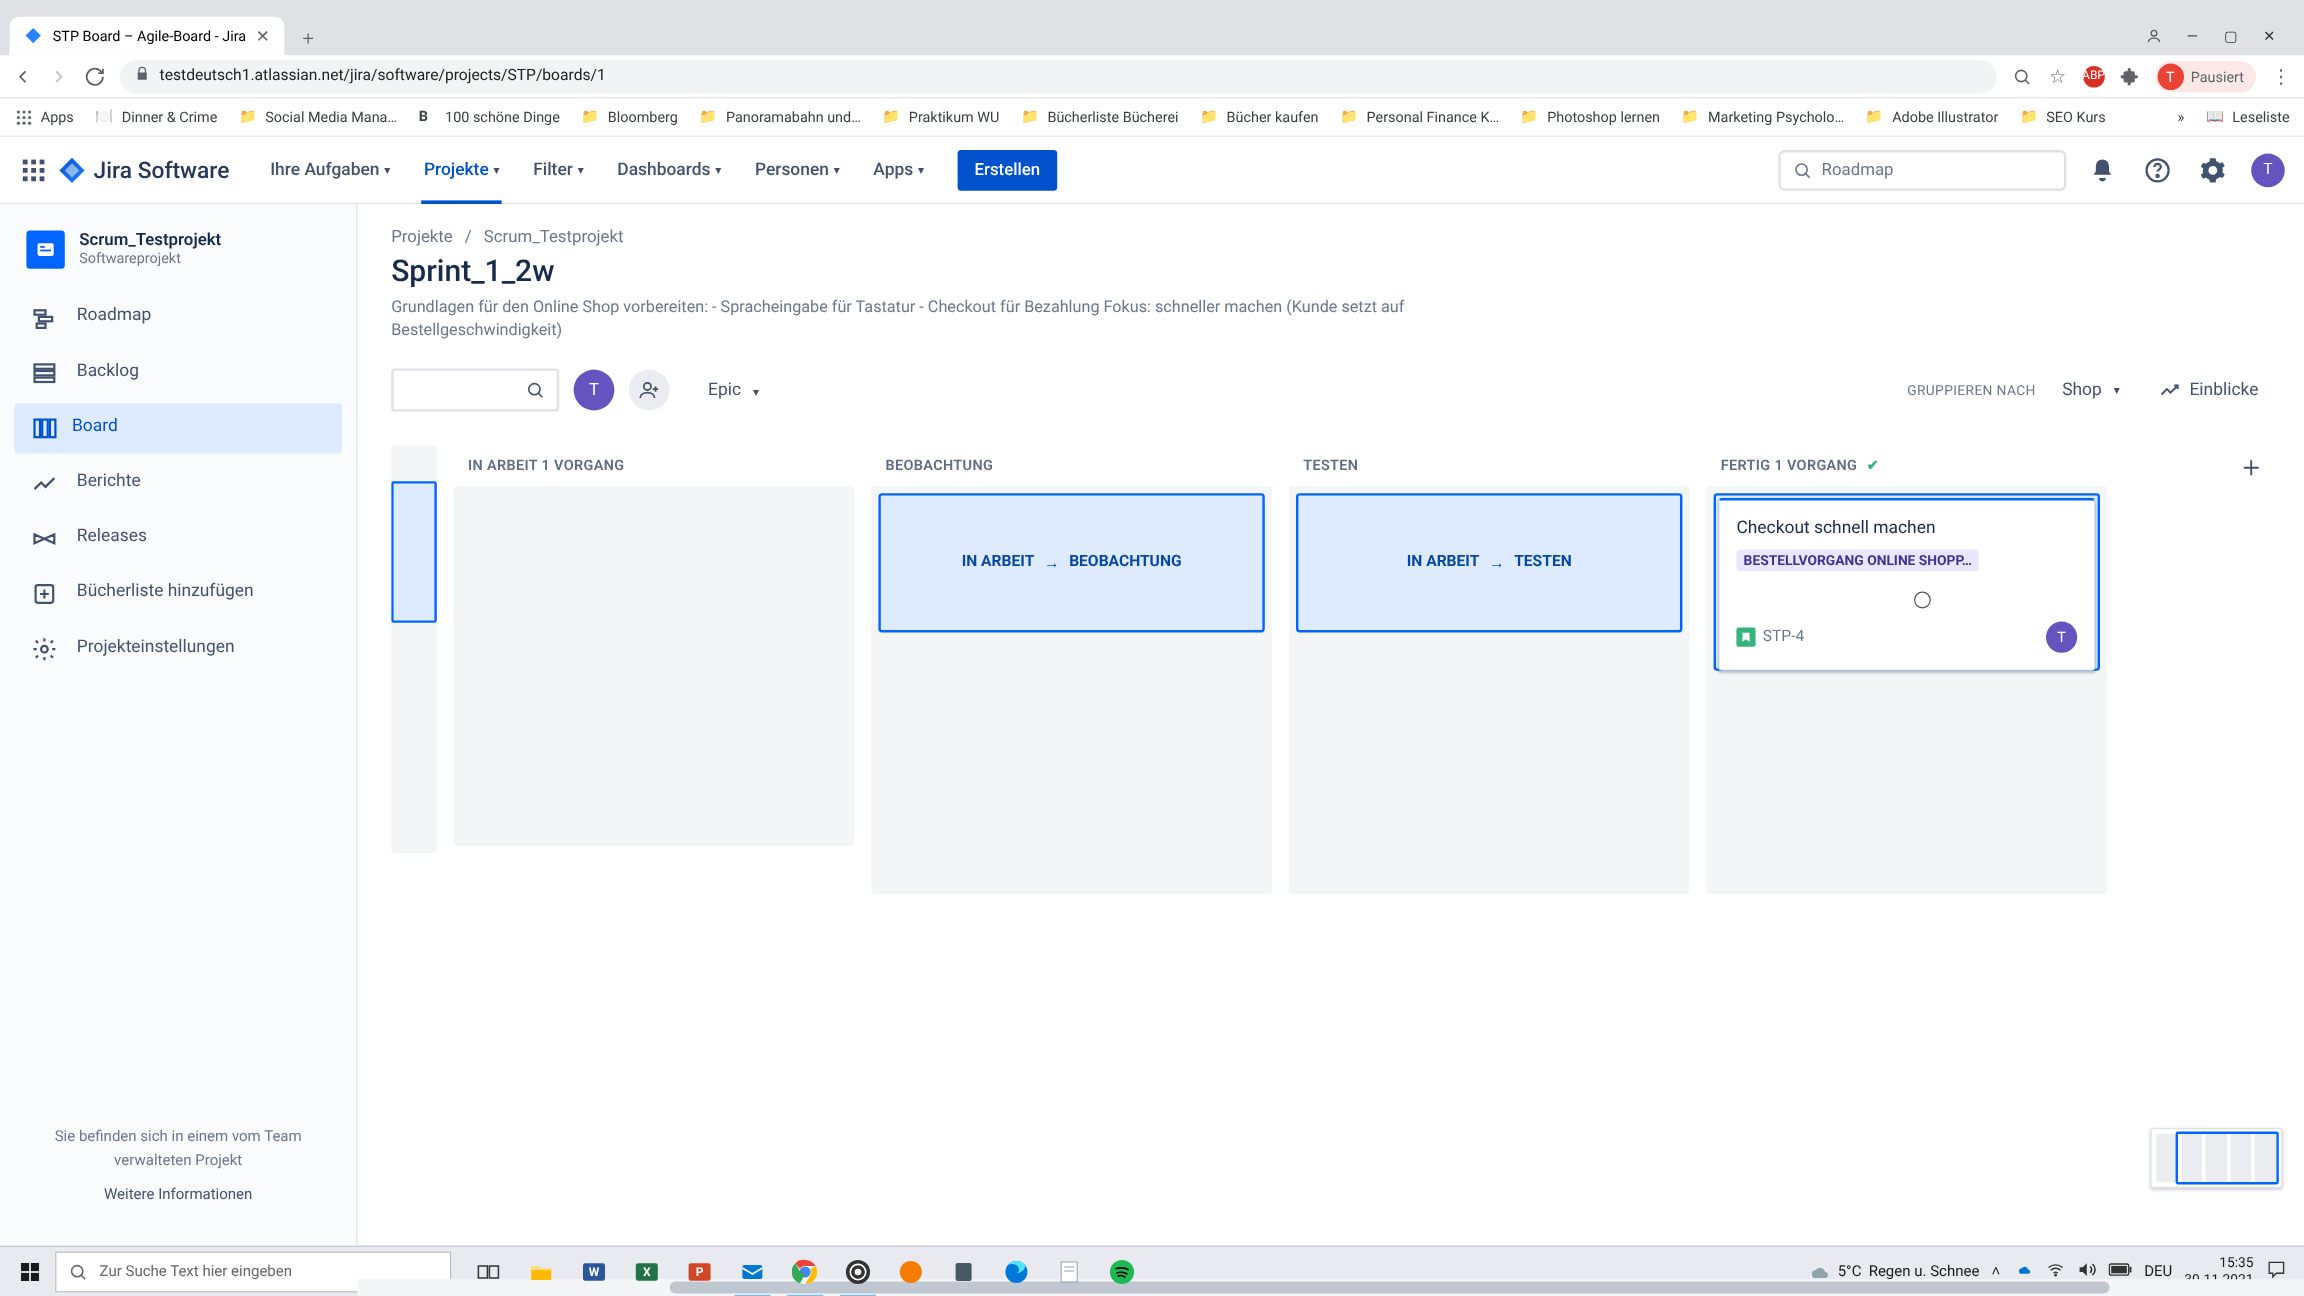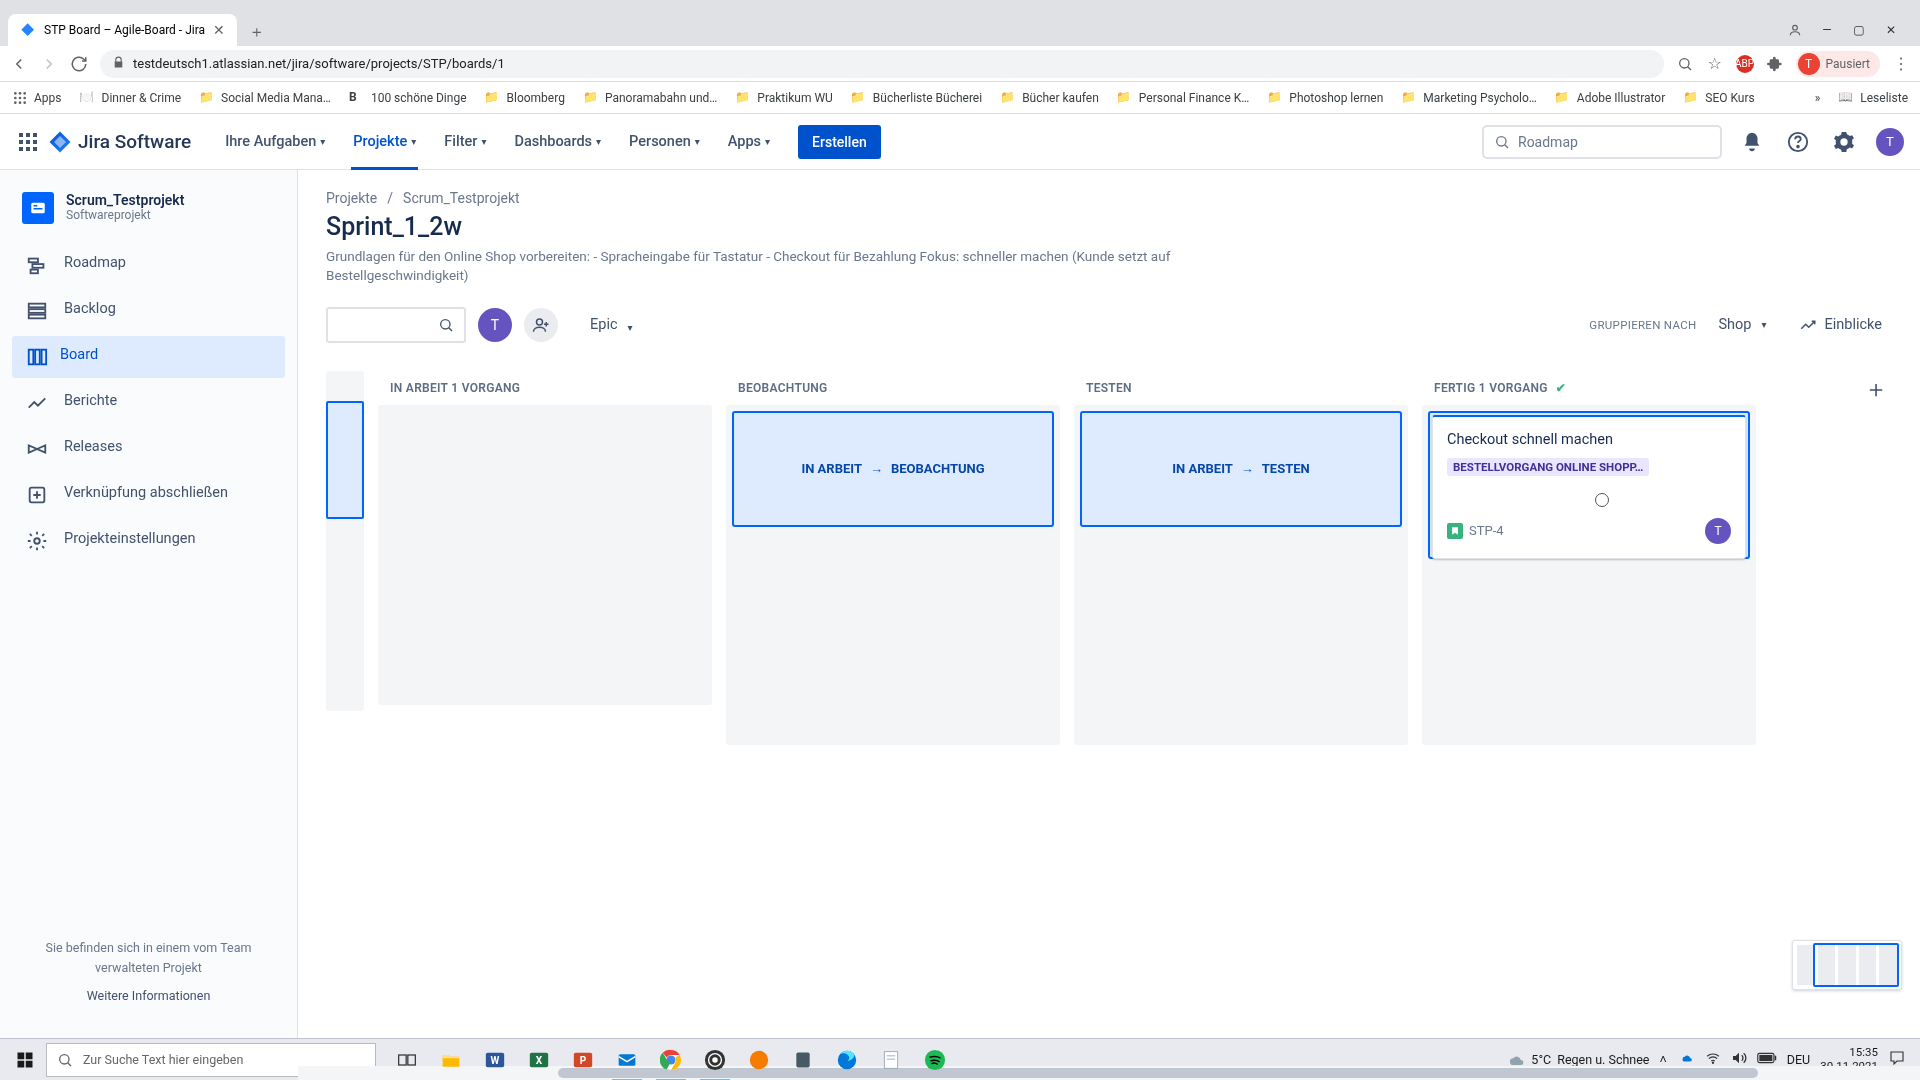--- a/index.html
+++ b/index.html
@@ -423,21 +423,21 @@
           </span>
           <span>Releases</span>
         </div>
       <div class="sb-item">
           <span class="si-icon">
             <svg width="22" height="22" viewBox="0 0 24 24" fill="none" stroke="#42526e" stroke-width="2">
               <rect x="4" y="4" width="16" height="16" rx="2"></rect>
               <path d="M12 8v8M8 12h8"></path>
             </svg>
           </span>
-          <span>Verknüpfung abschließen</span>
+          <span>Bücherliste hinzufügen</span>
         </div>
       <div class="sb-item">
           <span class="si-icon">
             <svg width="22" height="22" viewBox="0 0 24 24" fill="none" stroke="#42526e" stroke-width="2">
               <circle cx="12" cy="12" r="3"></circle>
               <path d="M12 2v3M12 19v3M4.2 4.2l2.1 2.1M17.7 17.7l2.1 2.1M2 12h3M19 12h3M4.2 19.8l2.1-2.1M17.7 6.3l2.1-2.1"></path>
             </svg>
           </span>
           <span>Projekteinstellungen</span>
         </div>

